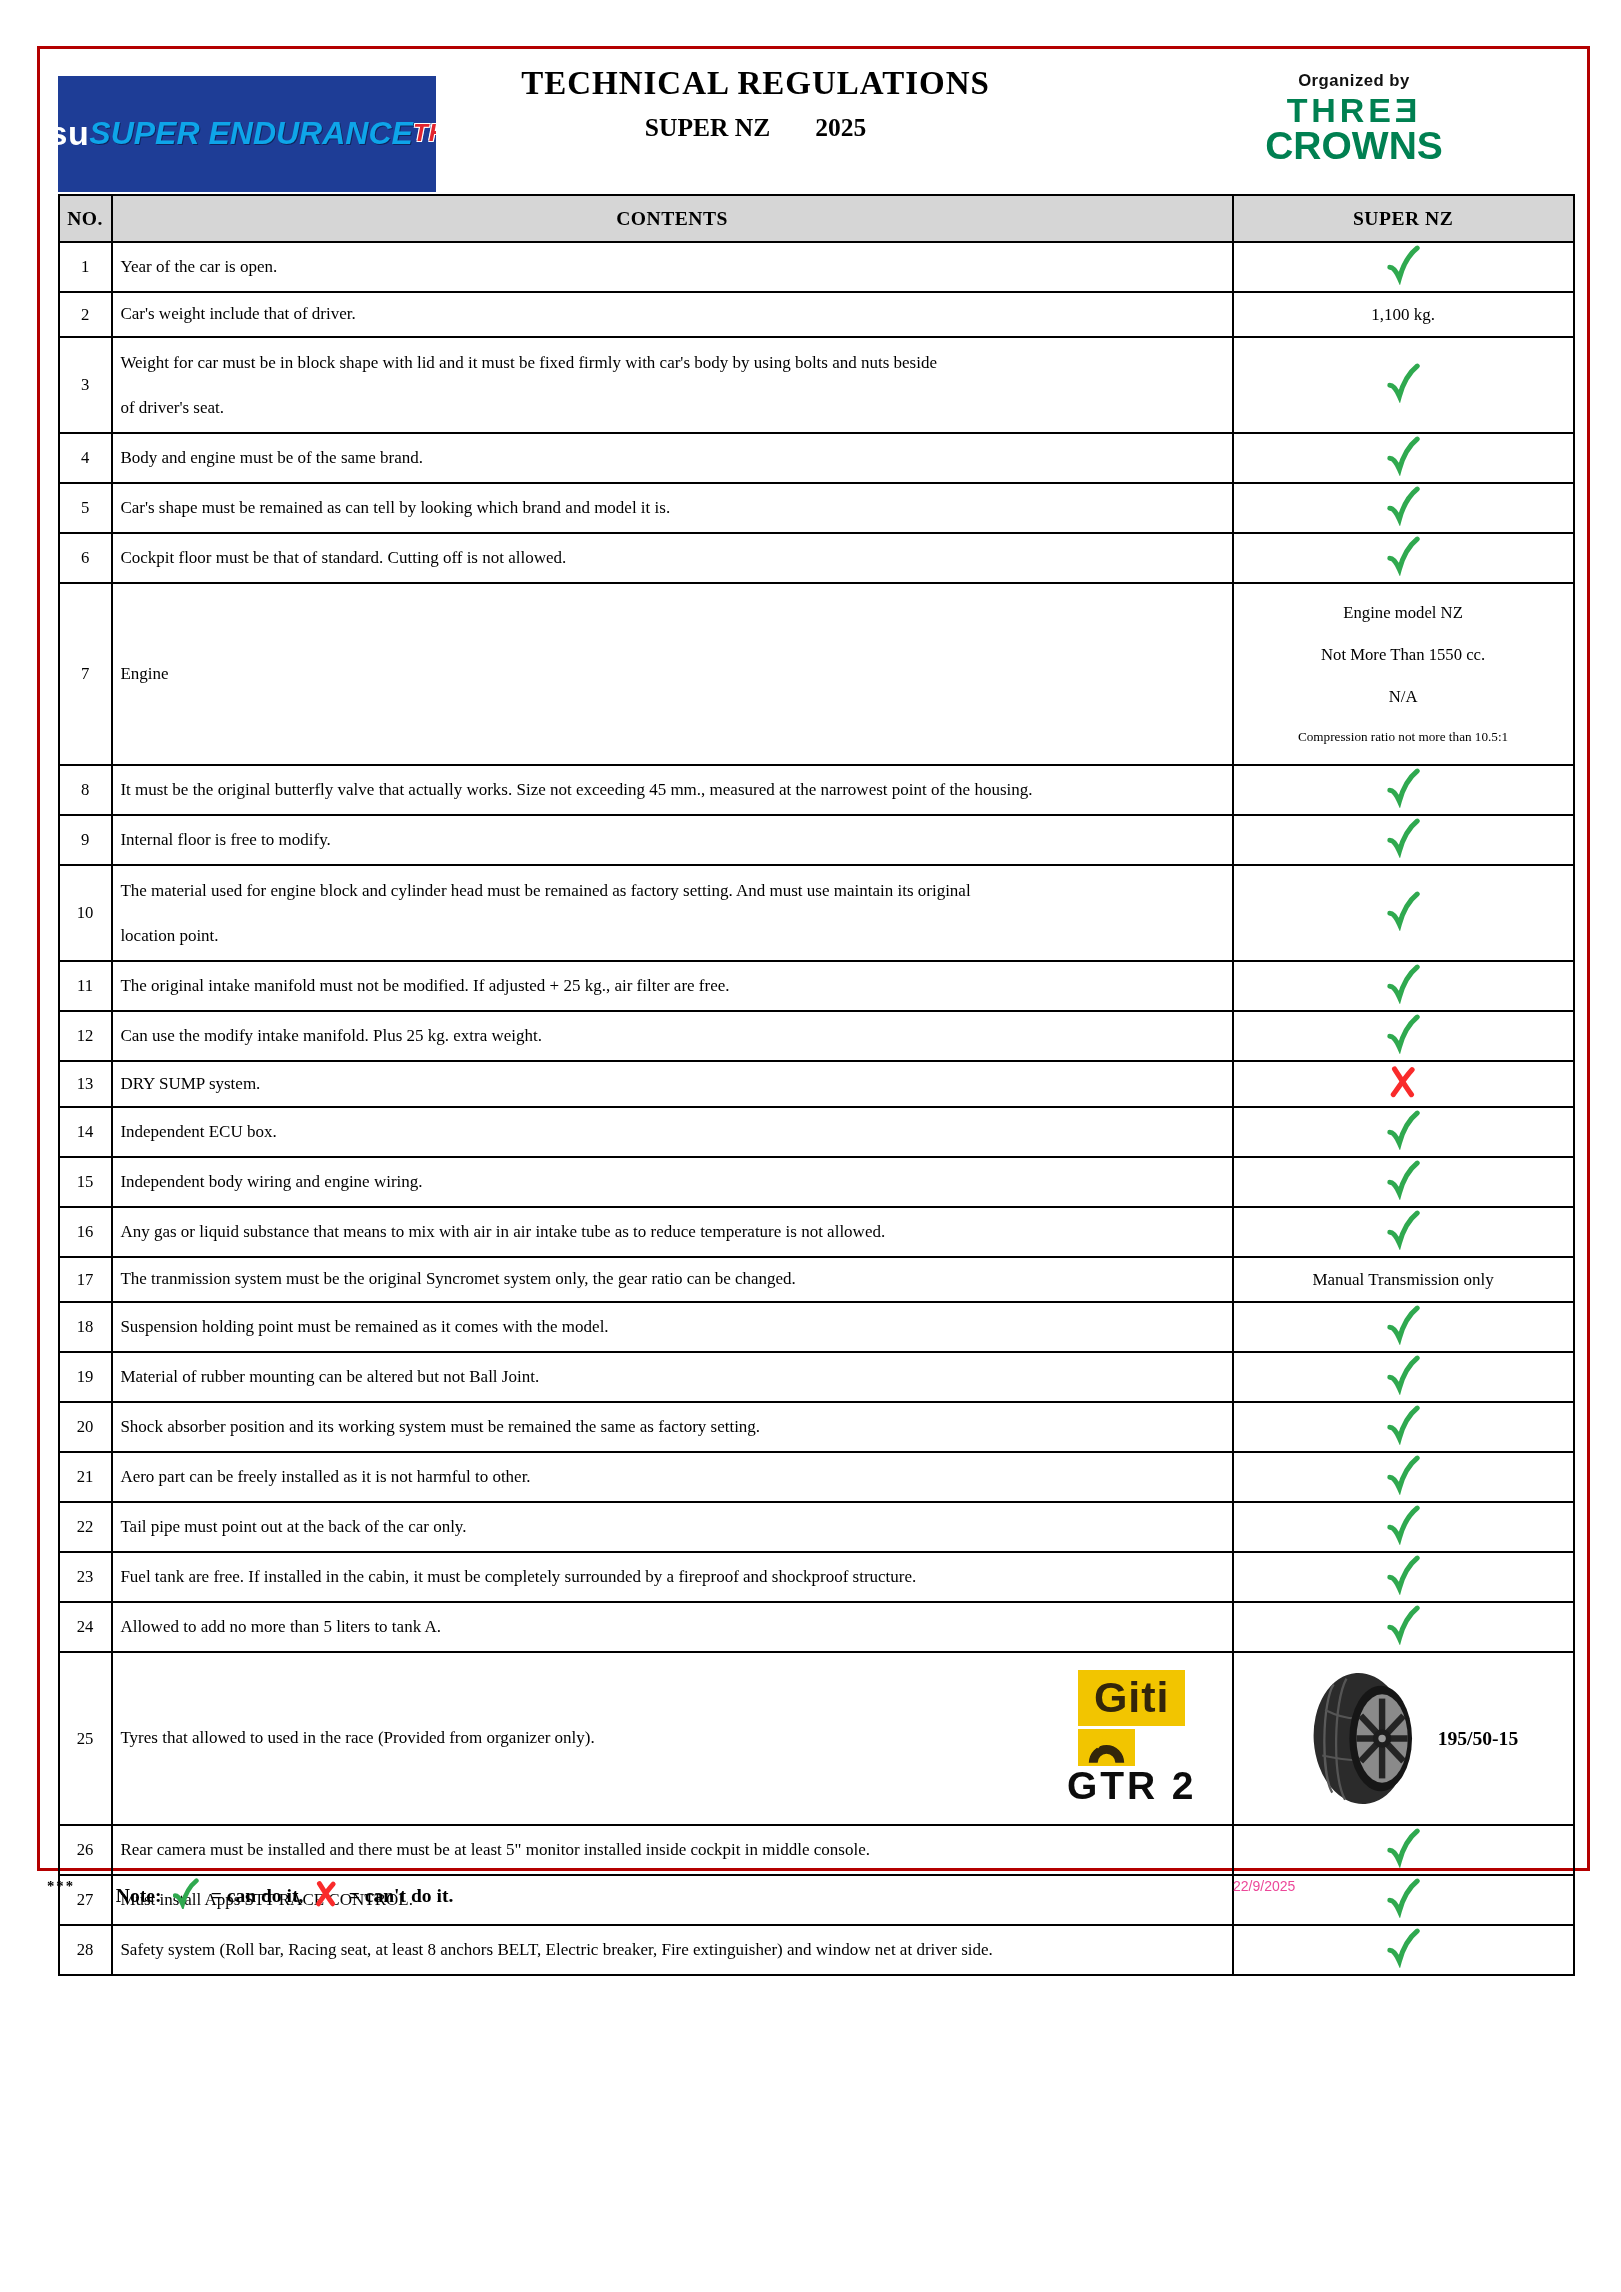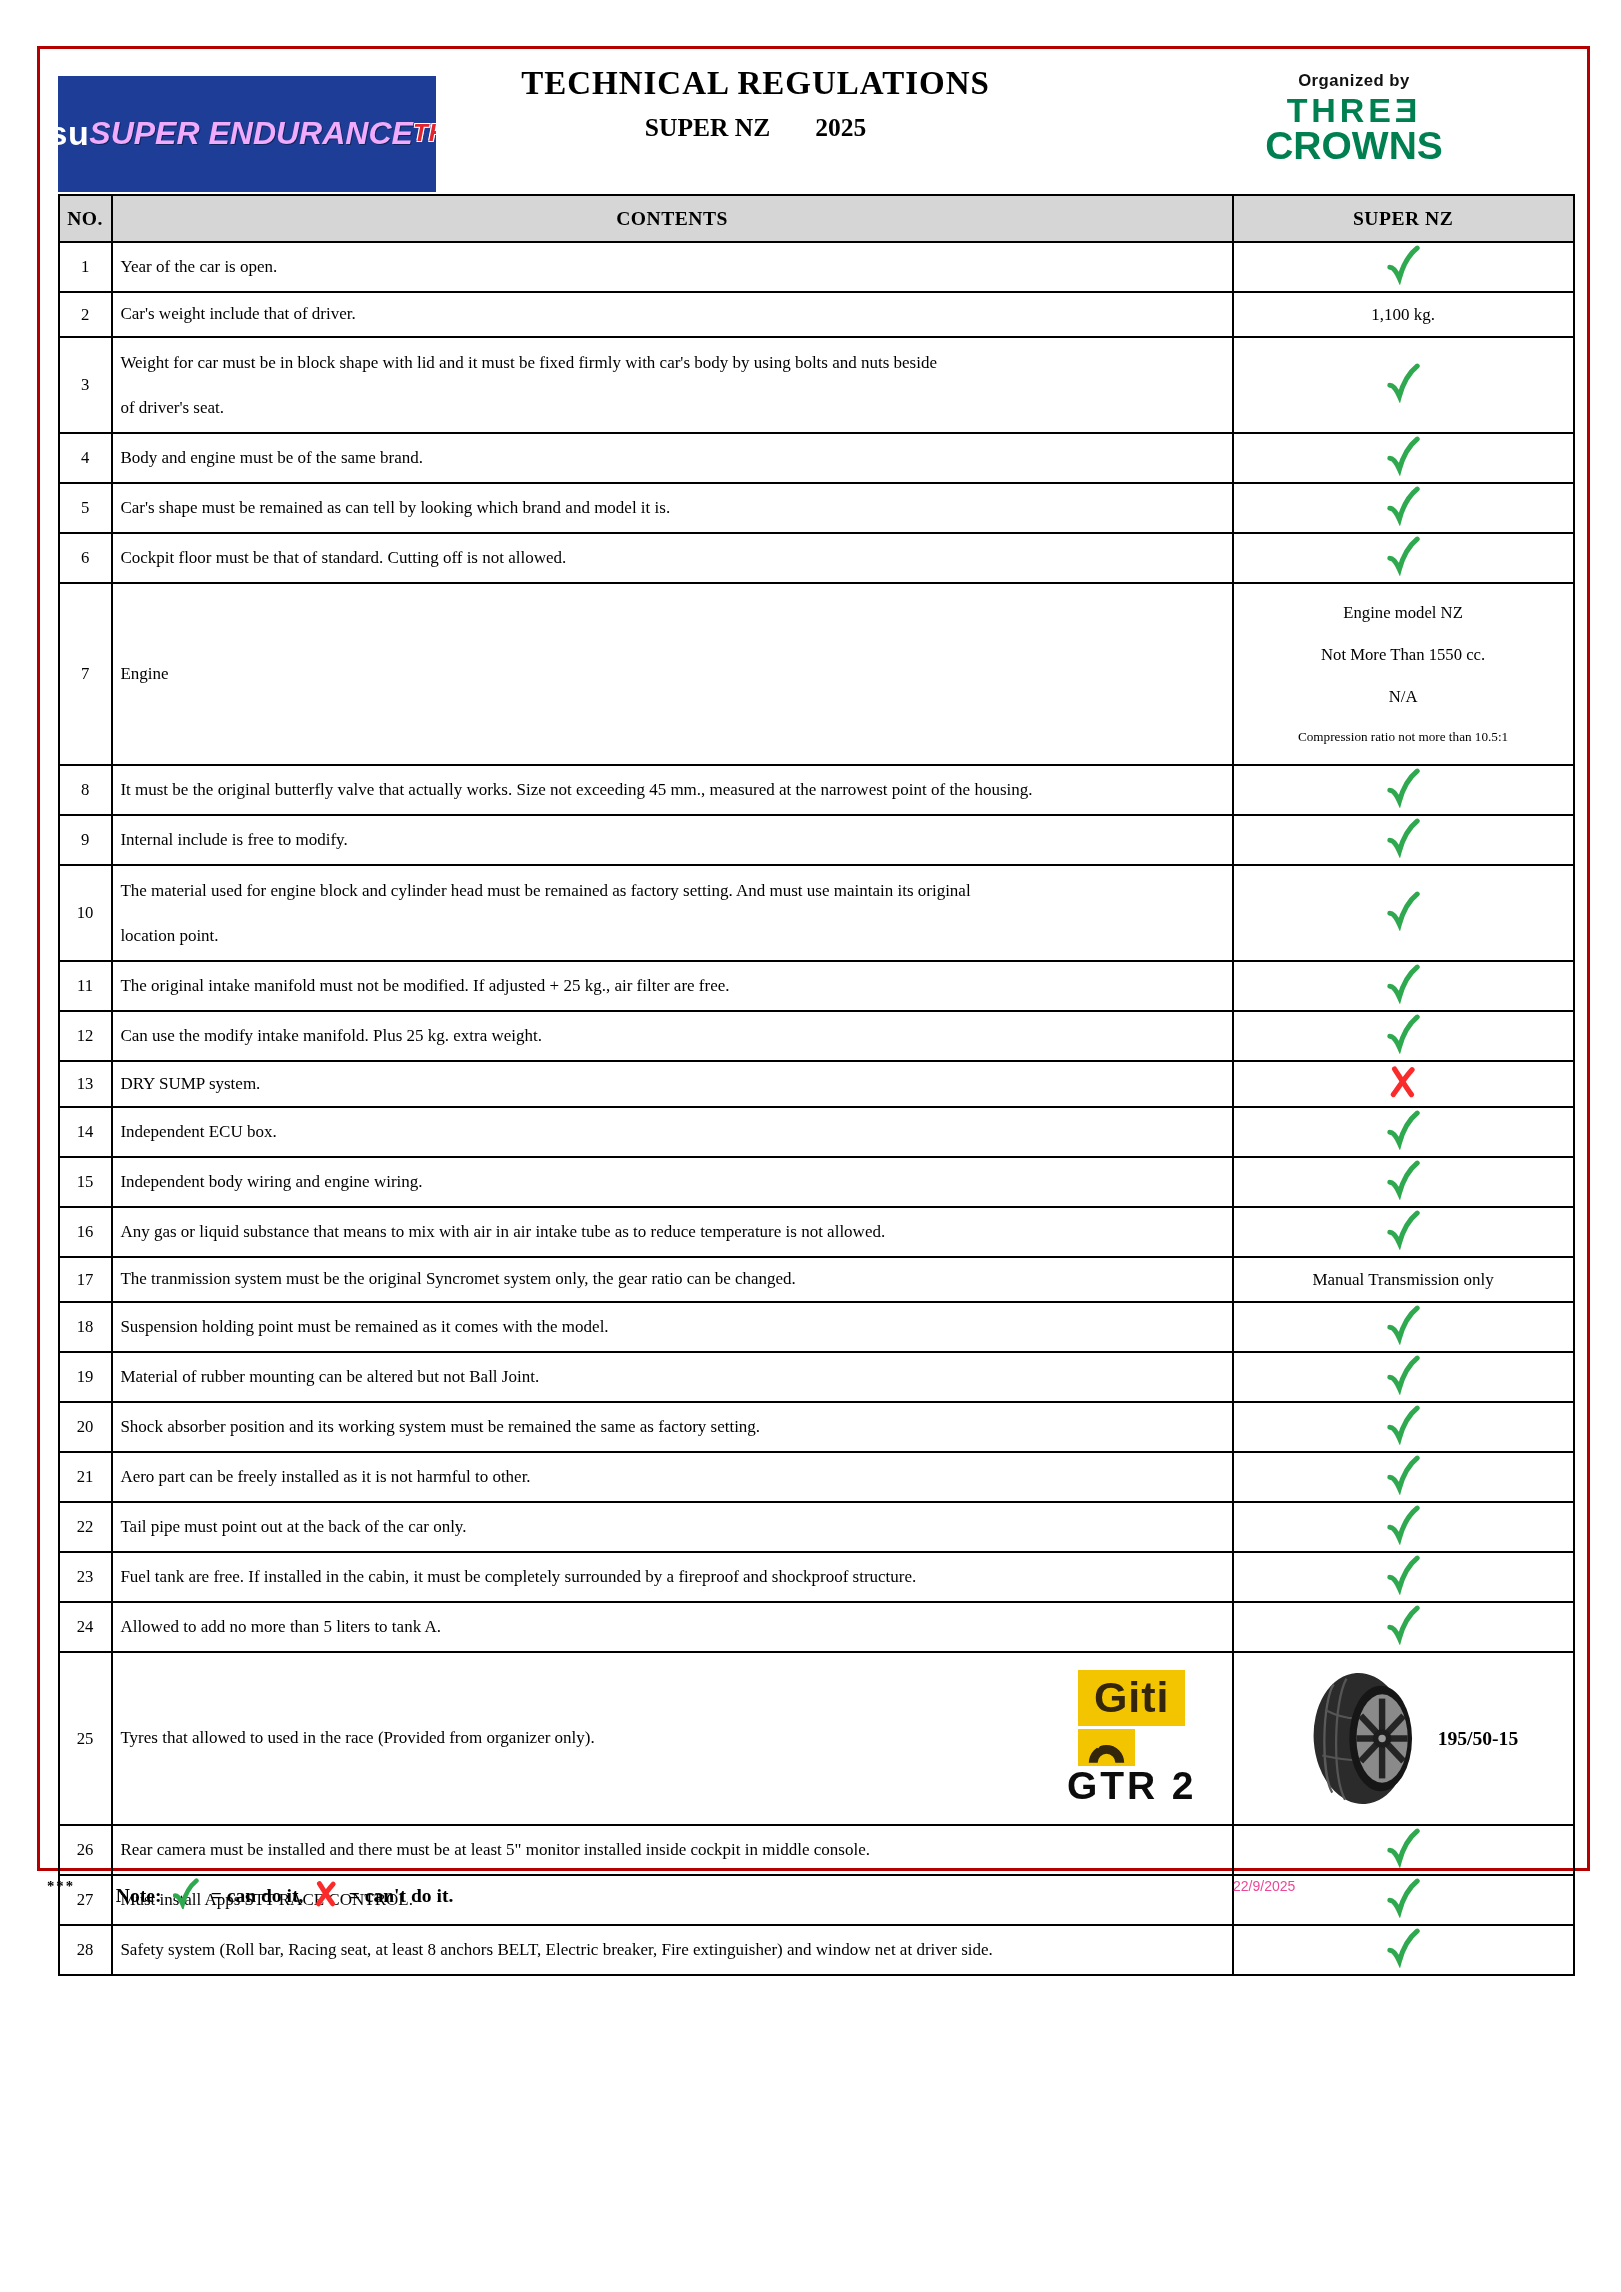--- a/index.html
+++ b/index.html
@@ -18,21 +18,21 @@
     background:#1e3d96; display:flex; flex-direction:row;
     align-items:center; justify-content:center; overflow:hidden;
   }
   .logo-row1 { display:flex; align-items:center; gap:6.9px; margin-left:17.6px; }
   .idemitsu-text {
     font-family:"Liberation Sans",sans-serif; font-weight:700; color:#fff;
     font-size:34px; letter-spacing:0.5px;
   }
   .endurance-text {
     font-family:"Liberation Sans",sans-serif; font-weight:900; font-style:italic;
-    color:#f0abfc; font-size:32px; letter-spacing:0px; line-height:1.05; white-space:nowrap;
+    color:#0ea5e9; font-size:32px; letter-spacing:0px; line-height:1.05; white-space:nowrap;
     text-shadow:1px 1px 0 #10255e;
   }
   .logo-row3 { font-family:"Liberation Sans",sans-serif; font-weight:900; font-style:italic;
     font-size:24.5px; line-height:1; white-space:nowrap; }
   .thailand-text { color:#e2242e;
     text-shadow:-1px -1px 0 #fff,1px -1px 0 #fff,-1px 1px 0 #fff,1px 1px 0 #fff; letter-spacing:1px;}
   .year-text { color:#fff; margin-left:9.8px; letter-spacing:1px;}
   .title-block { position:absolute; left:392px; top:15.7px; width:647px; text-align:center; }
   .main-title { font-size:33px; font-weight:700; letter-spacing:1px; margin:0; }
   .sub-title { font-size:25.5px; font-weight:700; margin-top:11.8px; }
@@ -196,21 +196,21 @@
         </tr>
         <tr class="row-single">
           <td class="col-no">8</td>
           <td class="col-contents clip">It must be the original butterfly valve that actually works. Size not exceeding 45 mm., measured at the narrowest point of the housing.</td>
           <td class="col-value"><span><svg class="check-svg" viewBox="0 0 24 28">
                 <path d="M2 16 C5 16 7 19.5 9 24 C12 13 17 6 22 2"></path>
               </svg></span></td>
         </tr>
         <tr class="row-single">
           <td class="col-no">9</td>
-          <td class="col-contents">Internal include is free to modify.</td>
+          <td class="col-contents">Internal floor is free to modify.</td>
           <td class="col-value"><span><svg class="check-svg" viewBox="0 0 24 28">
                 <path d="M2 16 C5 16 7 19.5 9 24 C12 13 17 6 22 2"></path>
               </svg></span></td>
         </tr>
         <tr class="row-double">
           <td class="col-no">10</td>
           <td class="col-contents">The material used for engine block and cylinder head  must be remained as factory setting. And must use maintain its original<br>location point.</td>
           <td class="col-value"><span><svg class="check-svg" viewBox="0 0 24 28">
                 <path d="M2 16 C5 16 7 19.5 9 24 C12 13 17 6 22 2"></path>
               </svg></span></td>

